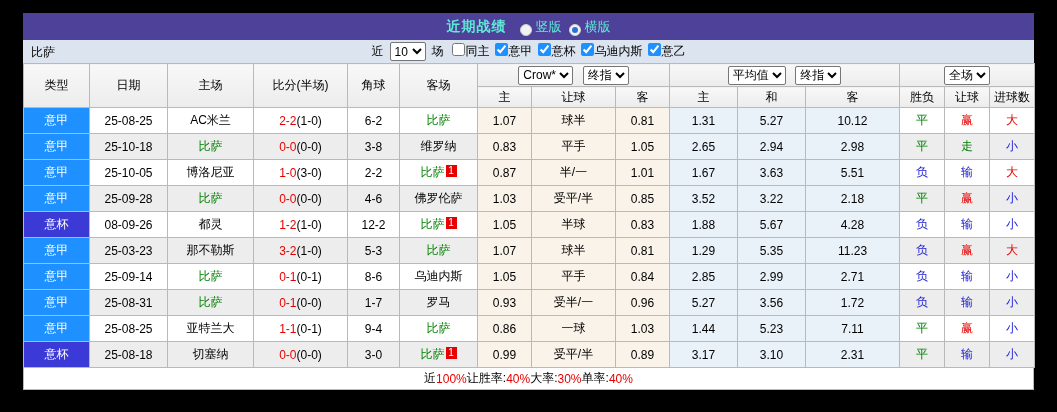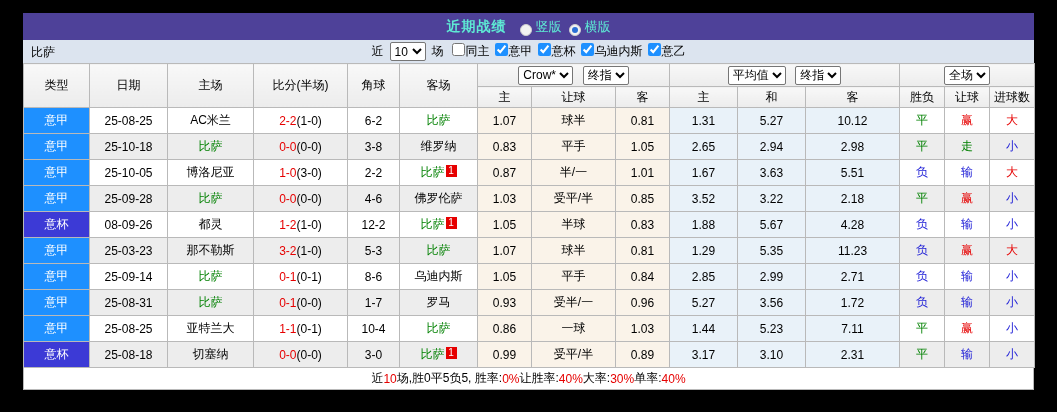--- a/index.html
+++ b/index.html
@@ -305,21 +305,21 @@
           <td class="blue">1.72</td>
           <td class="plain" style="color: rgb(26, 26, 214);">负</td>
           <td class="plain" style="color: rgb(26, 26, 214);">输</td>
           <td class="plain" style="color: rgb(26, 26, 214);">小</td>
         </tr>
         <tr class="odd">
           <td class="type-league">意甲</td>
           <td class="plain">25-08-25</td>
           <td class="plain"><span>亚特兰大</span></td>
           <td class="plain"><span class="score-main">1-1</span><span>(0-1)</span></td>
-          <td class="plain">10-4</td>
+          <td class="plain">9-4</td>
           <td class="plain"><span class="team-hl">比萨</span></td>
           <td class="cream">0.86</td>
           <td class="cream">一球</td>
           <td class="cream">1.03</td>
           <td class="blue">1.44</td>
           <td class="blue">5.23</td>
           <td class="blue">7.11</td>
           <td class="plain" style="color: rgb(0, 128, 0);">平</td>
           <td class="plain" style="color: rgb(230, 0, 0);">赢</td>
           <td class="plain" style="color: rgb(26, 26, 214);">小</td>
@@ -340,21 +340,20 @@
           <td class="plain" style="color: rgb(0, 128, 0);">平</td>
           <td class="plain" style="color: rgb(26, 26, 214);">输</td>
           <td class="plain" style="color: rgb(26, 26, 214);">小</td>
         </tr>
       </tbody>
   </table>
 
   <div class="footer" id="stats-footer">
       <span>近</span>
       <span class="red">10</span>
-      <span>场,胜0平5负5, 胜率:</span>
       <span class="red">0%</span>
       <span> 让胜率:</span>
       <span class="red">40%</span>
       <span> 大率:</span>
       <span class="red">30%</span>
       <span> 单率:</span>
       <span class="red">40%</span>
     </div>
 
 </div>

